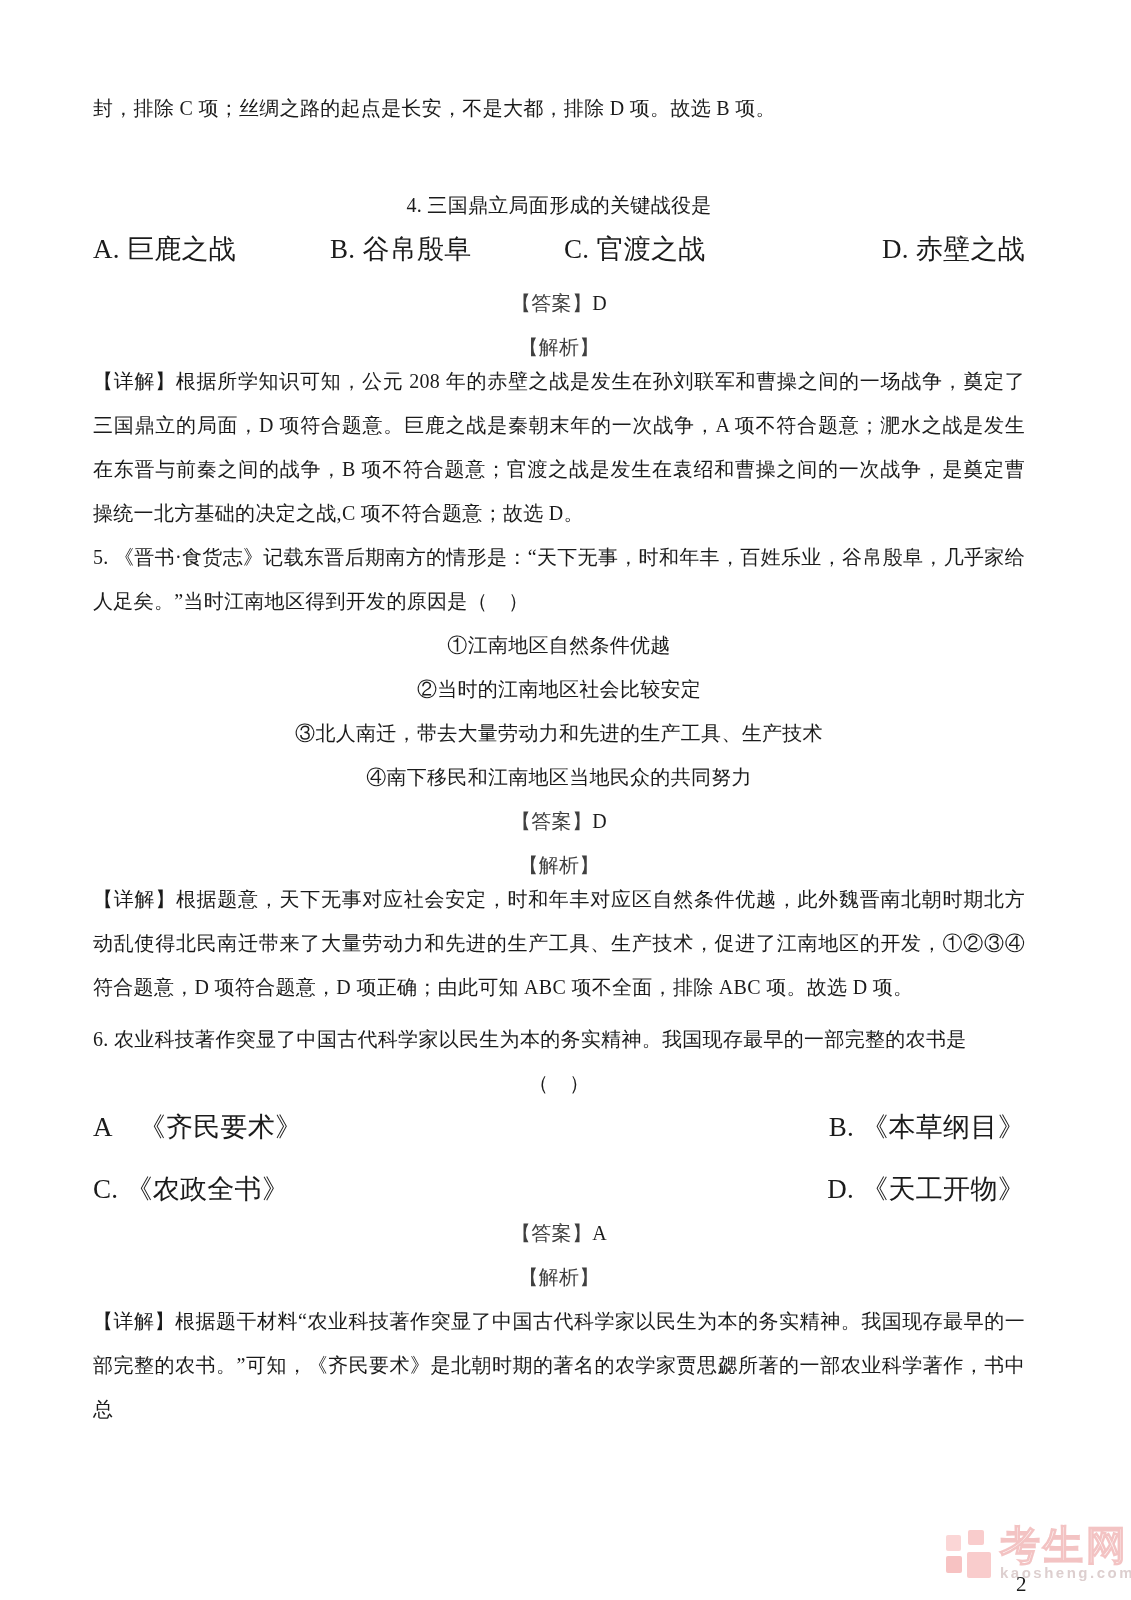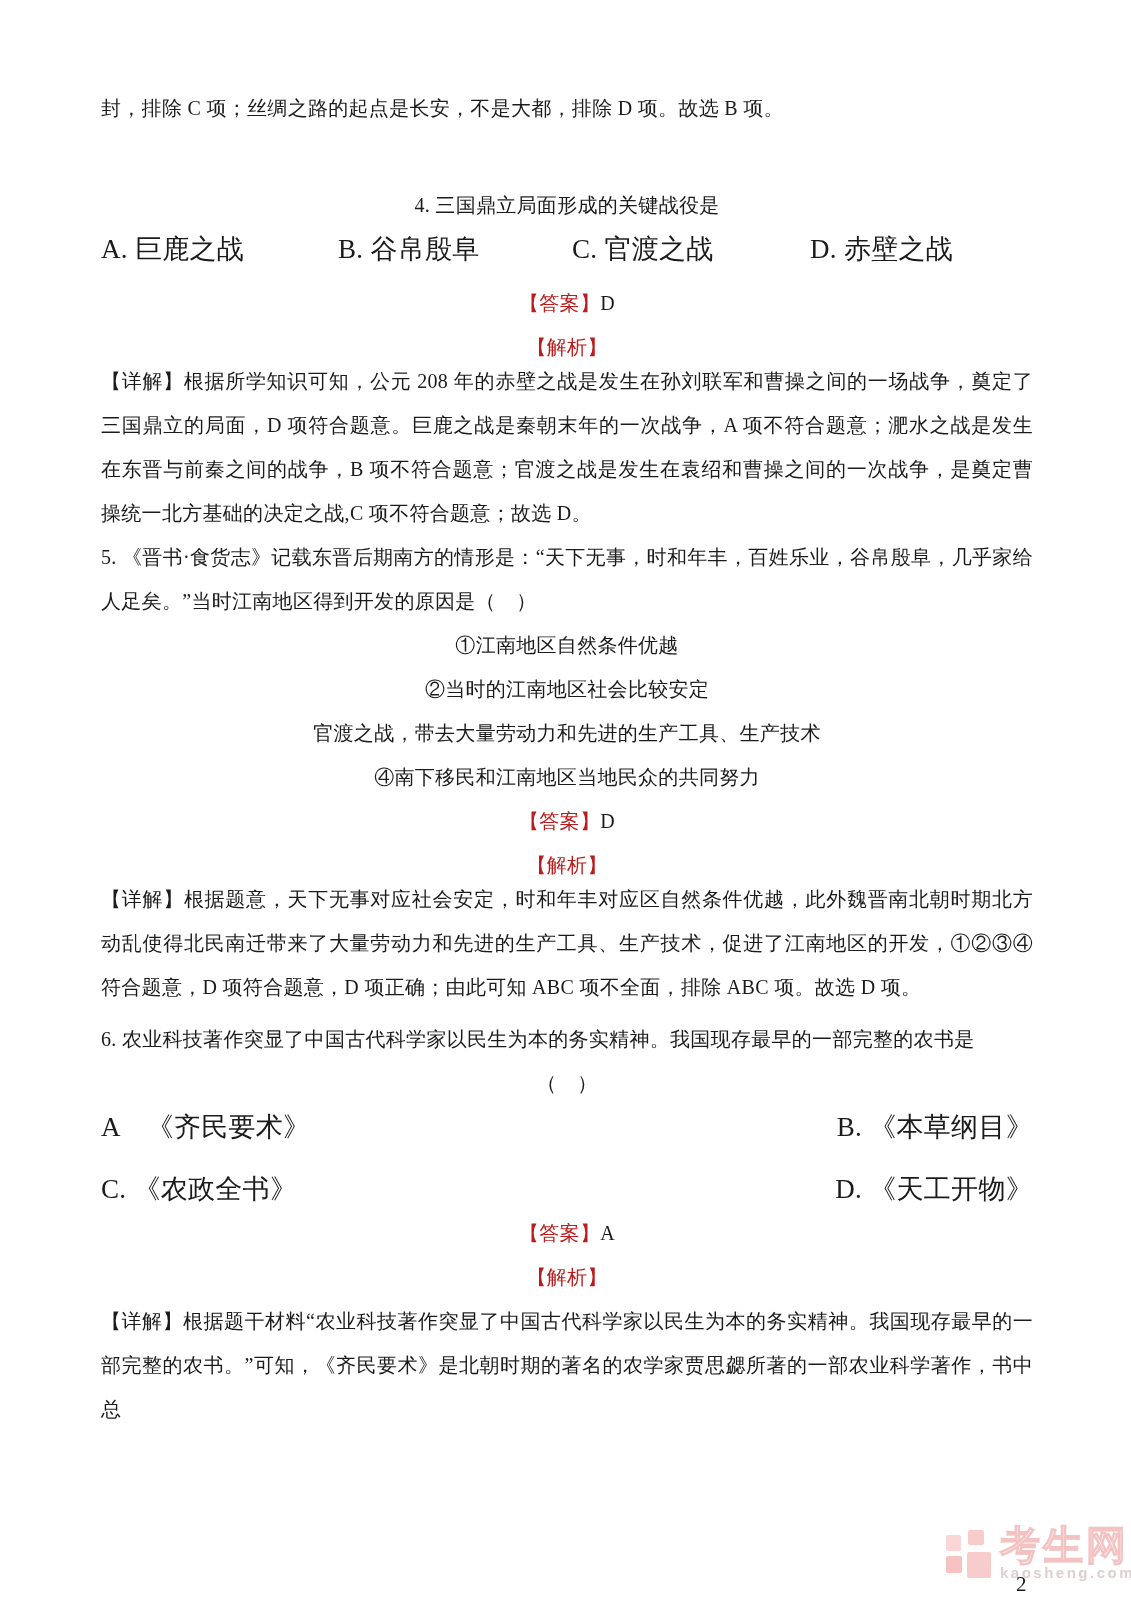--- a/index.html
+++ b/index.html
@@ -7,46 +7,46 @@
     position: relative;
     width: 1131px;
     height: 1600px;
     background: #ffffff;
     overflow: hidden;
     font-family: "Liberation Serif", "DejaVu Serif", serif;
     color: #1b1b1b;
   }
   .content {
     position: absolute;
-    left: 101px;
+    left: 93px;
     top: 86px;
     width: 932px;
   }
   .para {
     margin: 0;
     font-size: 20px;
     line-height: 44px;
     letter-spacing: 0.3px;
     text-align: center;
   }
   .justify {
     text-align: justify;
     text-justify: inter-ideograph;
   }
-  .blue { color: #b91c1c; }
+  .blue { color: #404040; }
   .opt-row {
     display: flex;
     font-size: 27px;
     line-height: 44px;
     letter-spacing: 0.3px;
   }
   .cols4 .opt:nth-child(1) { width: 237px; }
   .cols4 .opt:nth-child(2) { width: 234px; }
   .cols4 .opt:nth-child(3) { width: 238px; }
-  .cols4 .opt:nth-child(4) { flex: 1; }
+  .cols4 .opt:nth-child(4) { flex: 1; text-align: right; }
   .cols2 .opt:nth-child(1) { width: 472px; }
   .cols2 .opt:nth-child(2) { flex: 1; text-align: right; }
   .mt53  { margin-top: 53px; }
   .mt10  { margin-top: 10px; }
   .mt8   { margin-top: 8px; }
   .mt18  { margin-top: 18px; }
   .mtm10 { margin-top: -10px; }
 
   
   .watermark {
@@ -109,21 +109,21 @@
       </div>
       <p class="para mt10"><span class="blue">【答案】</span><span>D</span></p>
       <p class="para blue">【解析】</p>
       <p class="para justify mtm10"><span>【详解】</span><span>根据所学知识可知，公元 208 年的赤壁之战是发生在孙刘联军和曹操之间的一场战争，奠定了三国鼎立的局面，D 项符合题意。巨鹿之战是秦朝末年的一次战争，A 项不符合题意；淝水之战是发生在东晋与前秦之间的战争，B 项不符合题意；官渡之战是发生在袁绍和曹操之间的一次战争，是奠定曹操统一北方基础的决定之战,C 项不符合题意；故选 D。</span></p>
     </section>
 
     <section>
       <p class="para justify">5. 《晋书·食货志》记载东晋后期南方的情形是：“天下无事，时和年丰，百姓乐业，谷帛殷阜，几乎家给人足矣。”当时江南地区得到开发的原因是（　）</p>
       <p class="para">①江南地区自然条件优越</p>
       <p class="para">②当时的江南地区社会比较安定</p>
-      <p class="para">官渡之战，带去大量劳动力和先进的生产工具、生产技术</p>
+      <p class="para">③北人南迁，带去大量劳动力和先进的生产工具、生产技术</p>
       <p class="para">④南下移民和江南地区当地民众的共同努力</p>
       <p class="para"><span class="blue">【答案】</span><span>D</span></p>
       <p class="para blue">【解析】</p>
       <p class="para justify mtm10"><span>【详解】</span><span>根据题意，天下无事对应社会安定，时和年丰对应区自然条件优越，此外魏晋南北朝时期北方动乱使得北民南迁带来了大量劳动力和先进的生产工具、生产技术，促进了江南地区的开发，①②③④符合题意，D 项符合题意，D 项正确；由此可知 ABC 项不全面，排除 ABC 项。故选 D 项。</span></p>
     </section>
 
     <section>
       <p class="para justify mt8">6. 农业科技著作突显了中国古代科学家以民生为本的务实精神。我国现存最早的一部完整的农书是</p>
       <p class="para">（　）</p>
       <div class="opt-row cols2">

